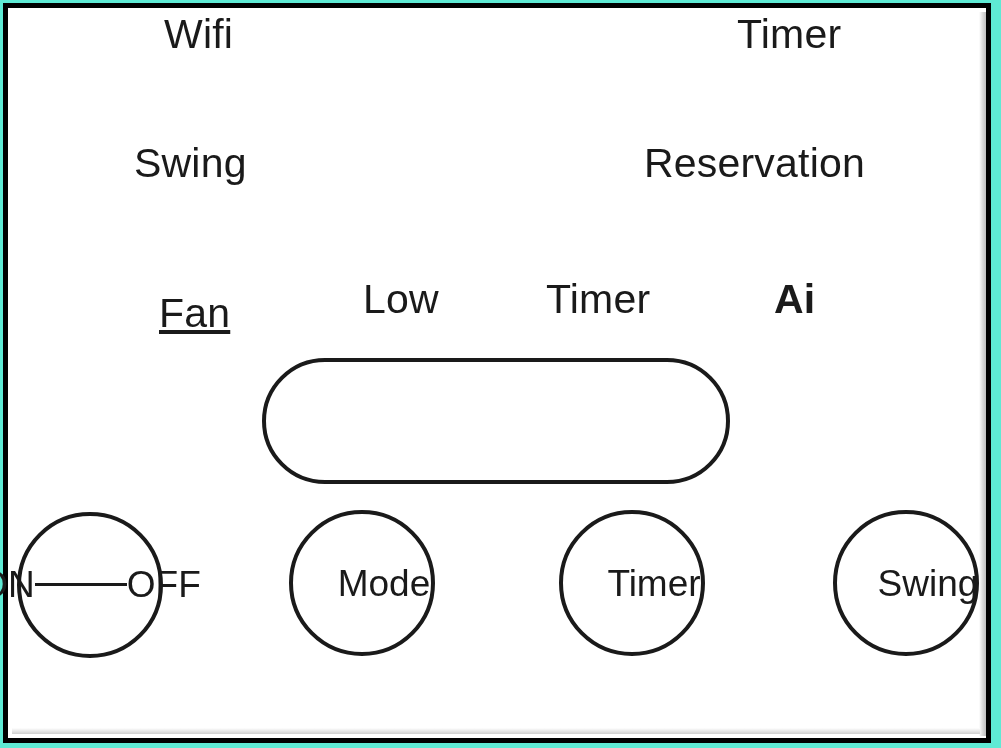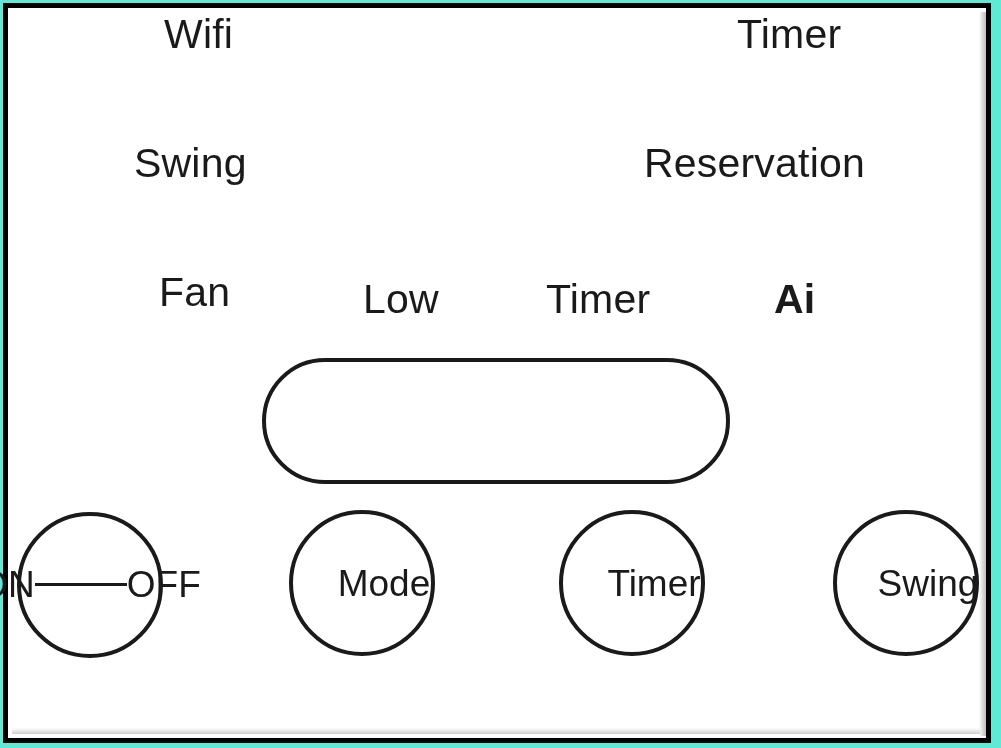--- a/index.html
+++ b/index.html
@@ -54,21 +54,21 @@
     letter-spacing: 0.2px;
     line-height: 1;
     color: #1a1a1a;
   }
   .label-lg { font-size: 41px; }
 
   #label-wifi        { left: 164px;  top: 14px;  }
   #label-timer-ind   { left: 737px;  top: 14px;  }
   #label-swing-ind   { left: 134px;  top: 143px; }
   #label-reservation { left: 644px;  top: 143px; }
-  #label-fan         { left: 159px;  top: 272px; }
+  #label-fan         { left: 159px;  top: 293px; text-decoration: underline; }
   #label-low         { left: 363px;  top: 279px; }
   #label-high        { left: 546px;  top: 279px; }
   #label-ai          { left: 774px;  top: 279px; font-weight: bold; }
 
   
   .pill {
     position: absolute;
     left: 262px;
     top: 358px;
     width: 468px;

